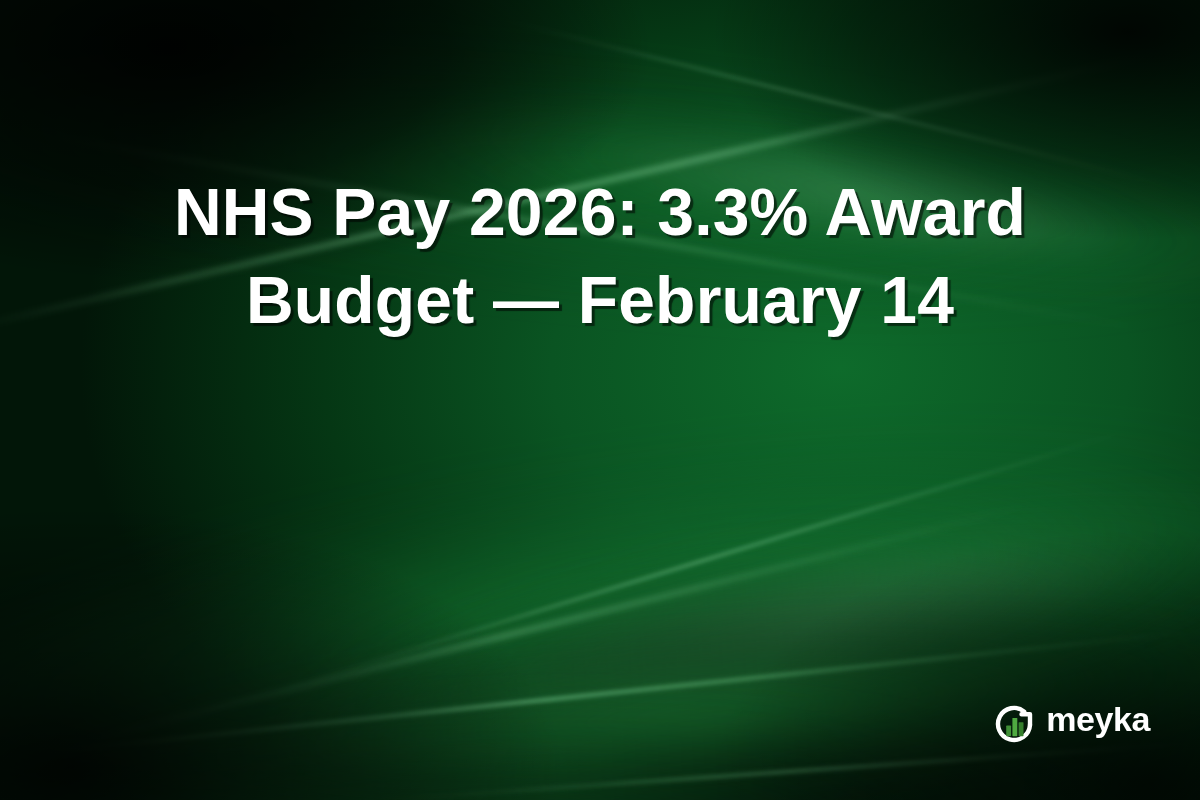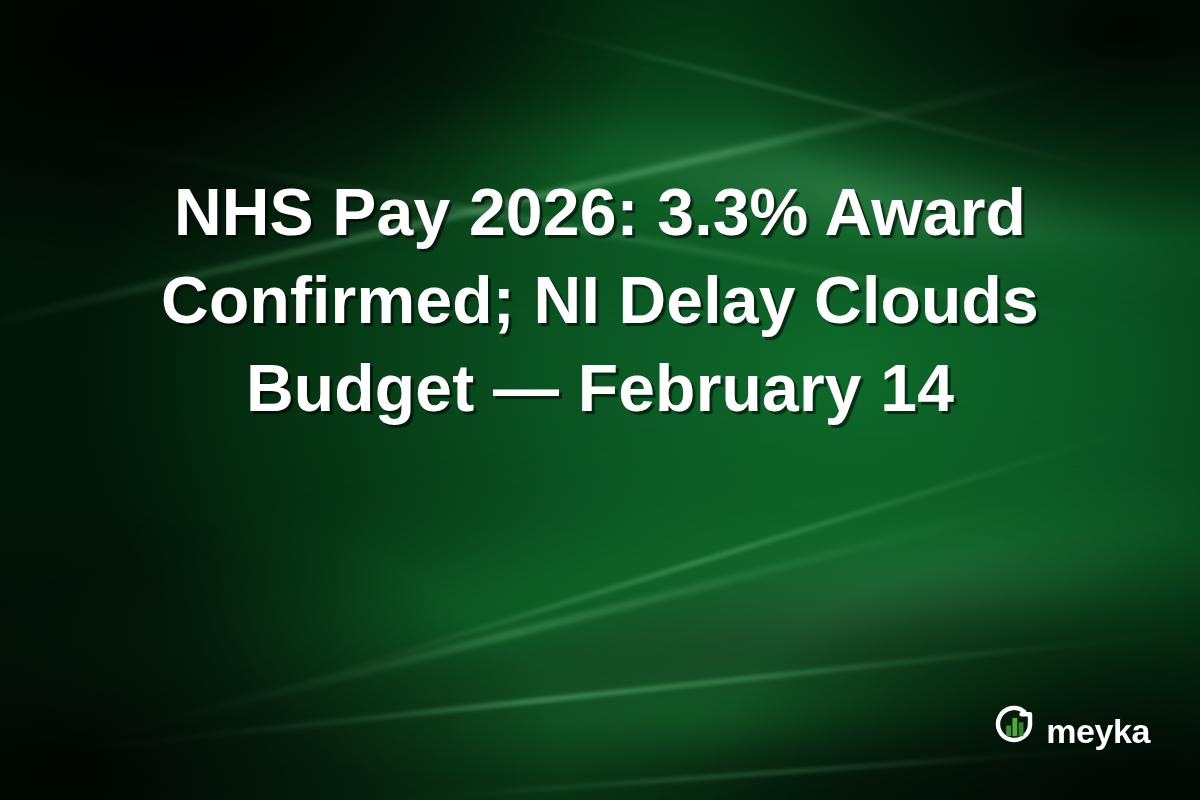--- a/index.html
+++ b/index.html
@@ -168,21 +168,21 @@
     white-space: nowrap;
     text-shadow: 3px 3px 1px rgba(0,0,0,0.55);
   }
 
   
   .logo {
     position: absolute;
     right: 50px;
     bottom: 52px;
     display: flex;
-    align-items: flex-end;
+    align-items: flex-start;
     gap: 11px;
     z-index: 6;
   }
   .logo-mark {
     width: 46px;
     height: 46px;
     position: relative;
     flex: 0 0 auto;
   }
   .logo-mark svg { display: block; }
@@ -215,21 +215,20 @@
   <div class="streak s6"></div>
   <div class="streak s5"></div>
   <div class="streak s3"></div>
   <div class="streak s4"></div>
   <div class="streak s7"></div>
 
   <div class="bg-vignette"></div>
 
   <div class="title-wrap">
     <div class="title-line">NHS Pay 2026: 3.3% Award</div>
-    <div class="title-line">Confirmed; NI Delay Clouds</div>
     <div class="title-line">Budget — February 14</div>
   </div>
 
   <div class="logo">
     <span class="logo-mark">
       <svg width="46" height="46" viewBox="0 0 46 46" aria-hidden="true">
 
         <path d="M33.2 9.6 A16 16 0 1 0 39 23" fill="none" stroke="#ffffff" stroke-width="4.4" stroke-linecap="round"></path>
         <path d="M39 23 L39 12.2 L30.5 12.2" fill="none" stroke="#ffffff" stroke-width="4.4" stroke-linecap="round" stroke-linejoin="round"></path>
 

